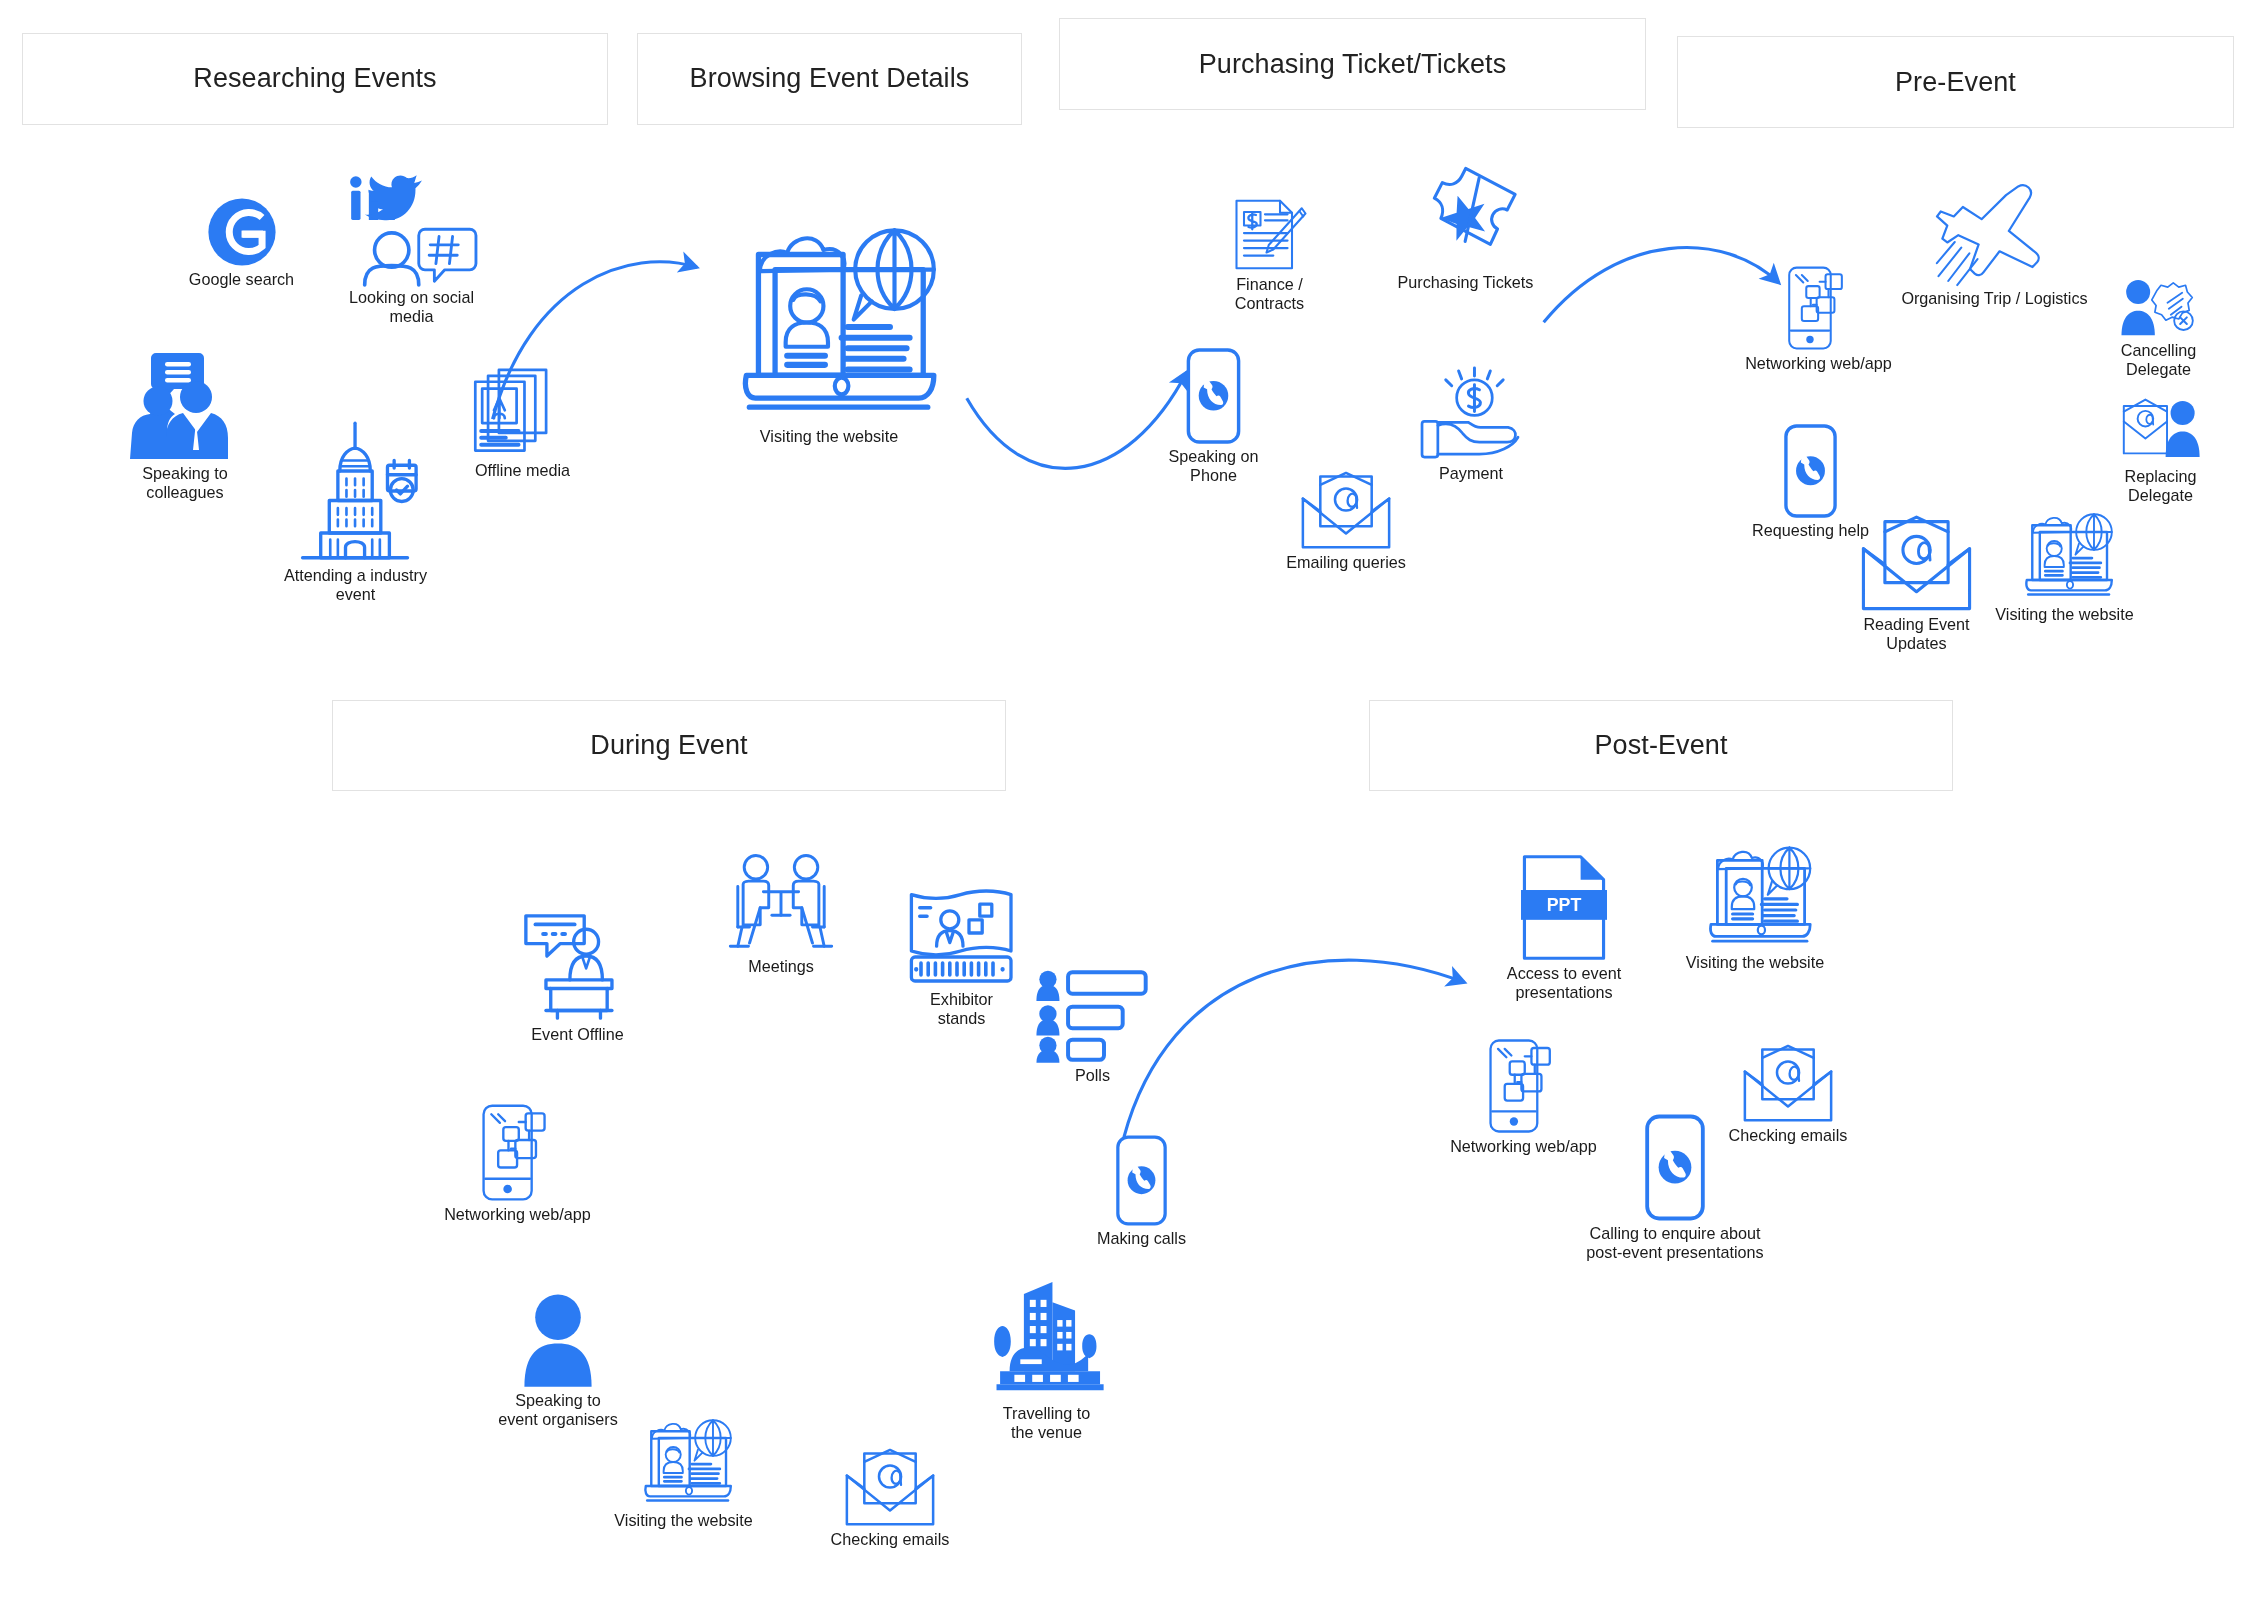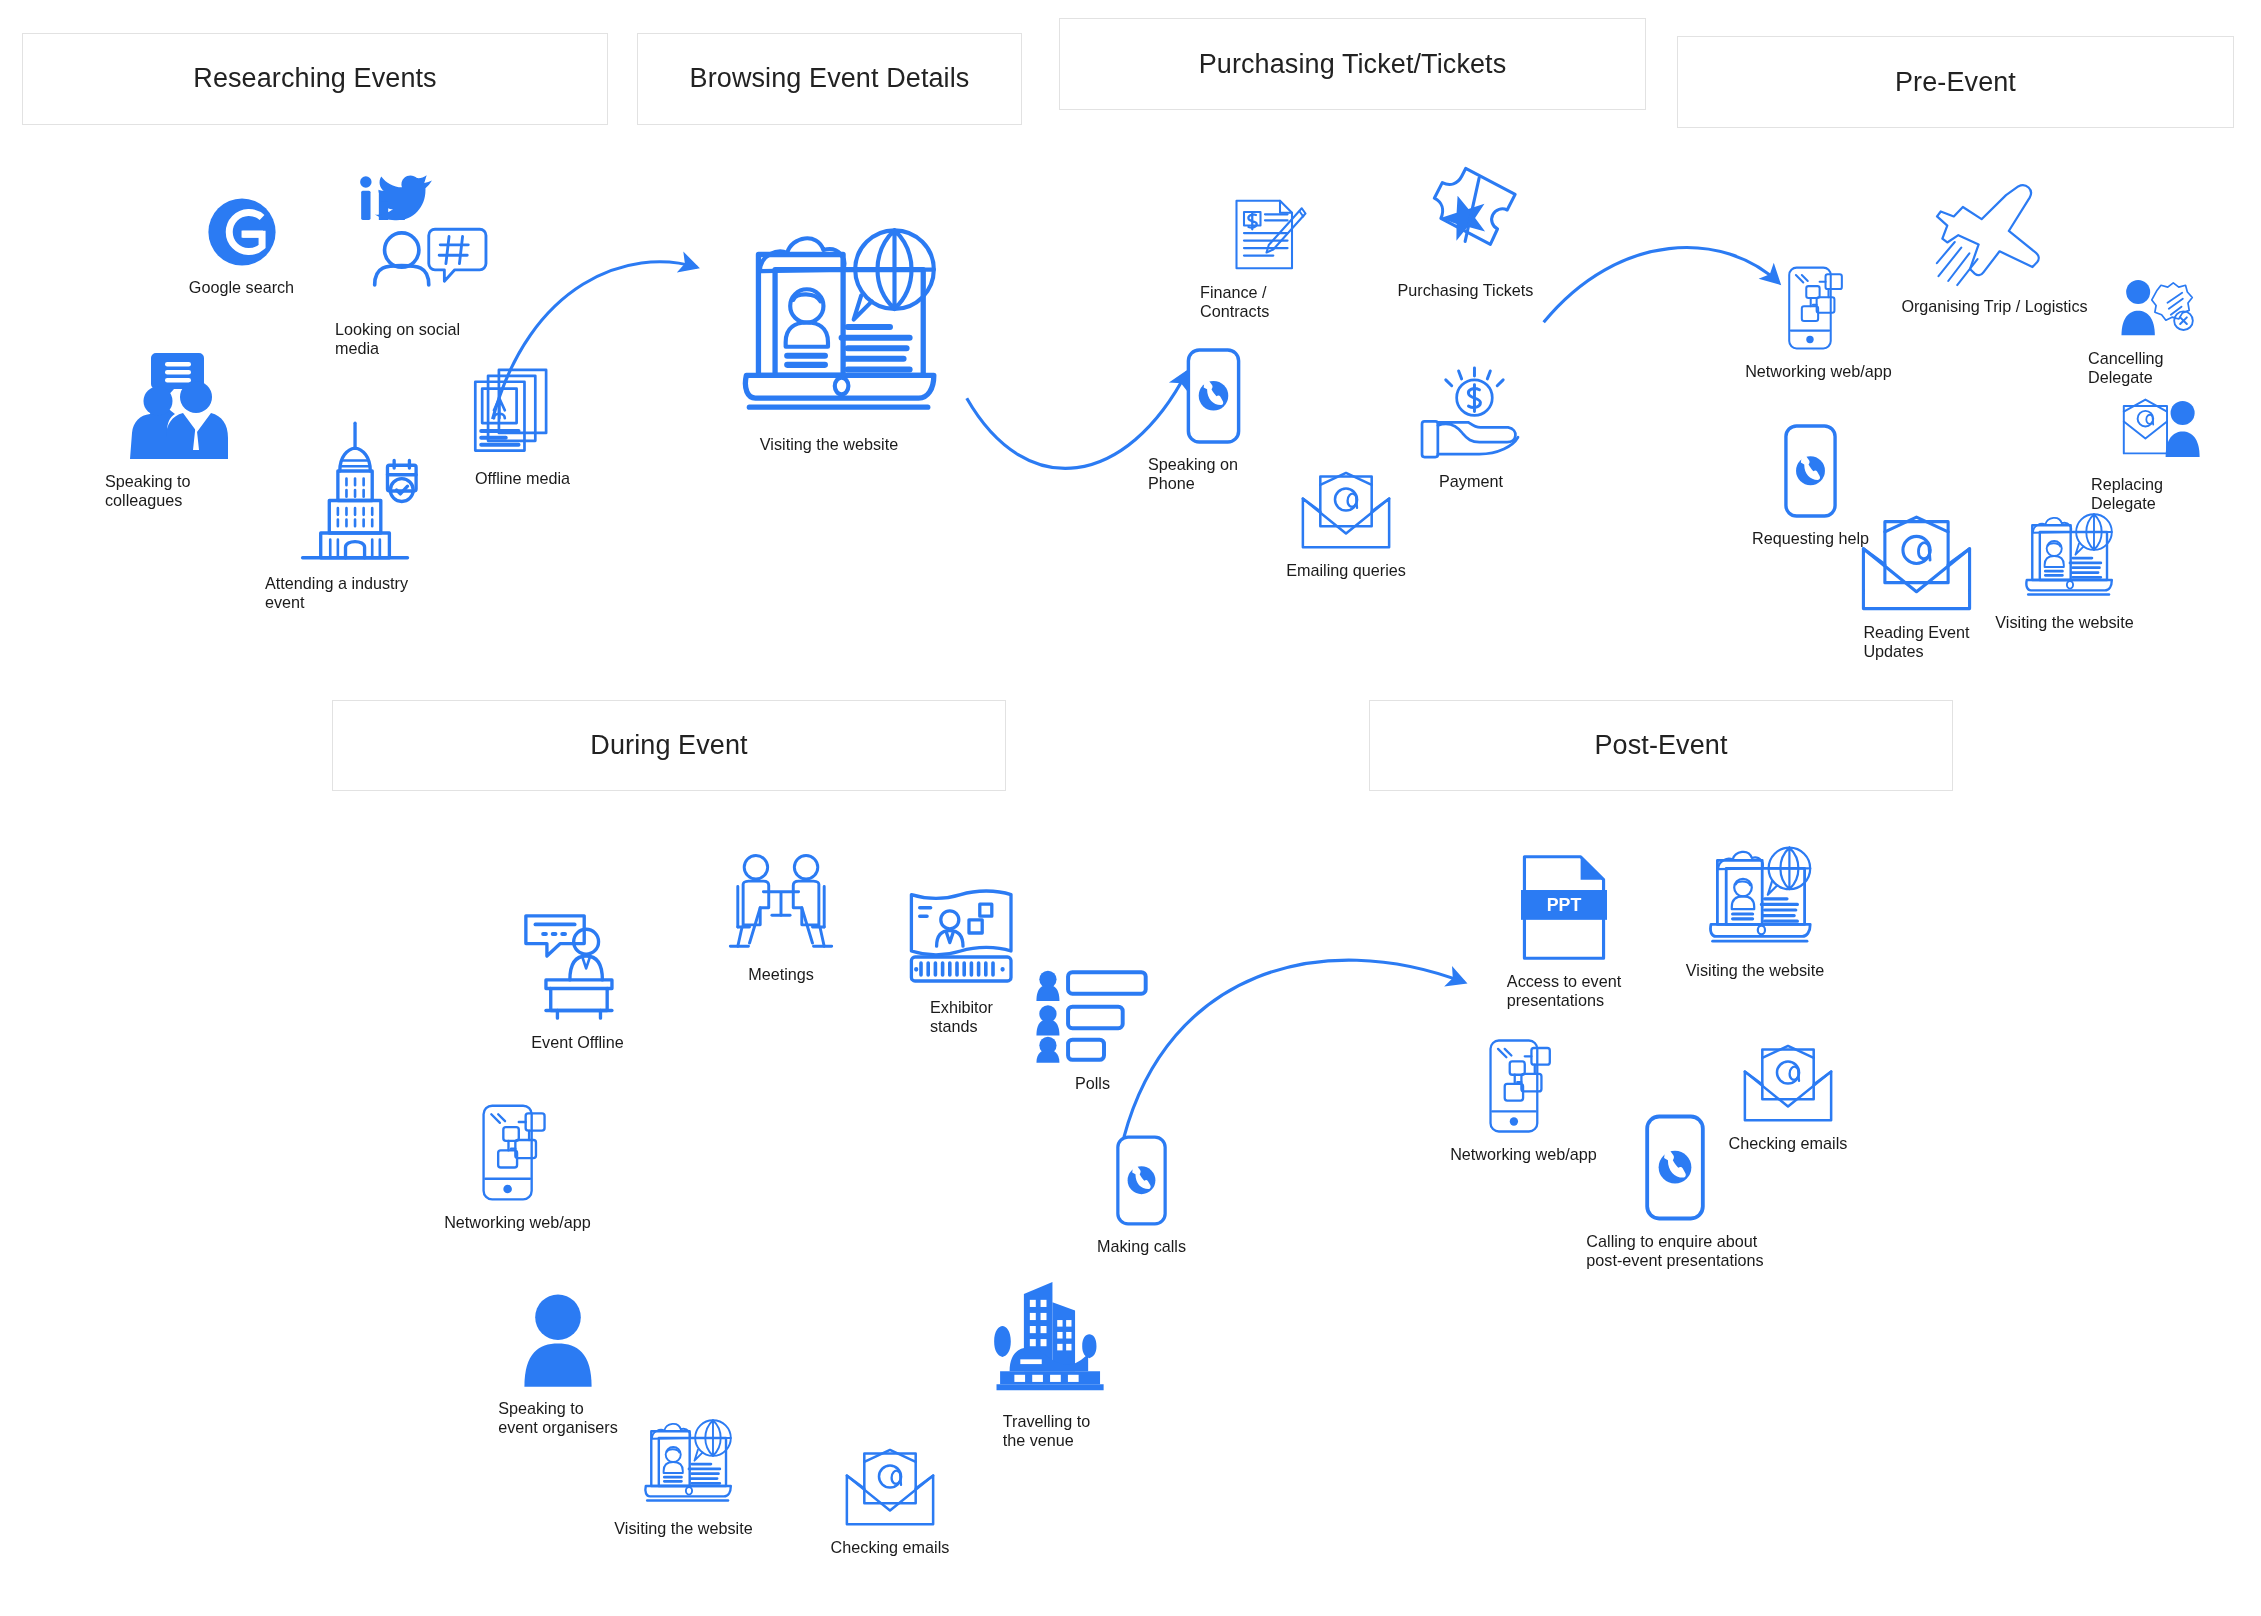--- a/index.html
+++ b/index.html
@@ -37,25 +37,25 @@
     display:flex;
     flex-direction:column;
     align-items:center;
     justify-content:flex-start;
   }
   .node .icon{
     display:block;
     line-height:0;
   }
   .node .node-label{
-    margin-top:11px;
+    margin-top:3px;
     font-size:16.2px;
     line-height:1.16;
     color:#1b1b1b;
-    text-align:left;
+    text-align:center;
     white-space:pre-line;
     font-weight:400;
   }
   
   .arrows{
     position:absolute;
     left:0;top:0;
     width:2261px;height:1616px;
     pointer-events:none;
   }
@@ -99,21 +99,21 @@
 
   <div id="nodes-layer">
       <div class="node" style="left: 181px; top: 197px; width: 121px;">
         <div class="icon"><svg width="70" height="70" viewBox="0 0 150 150" fill="none">
             <circle cx="75" cy="75" r="72" fill="#2b7bf3"></circle>
             <path d="M118 44 A42 42 0 1 0 118 106 L118 80 L76 80" fill="none" stroke="#ffffff" stroke-width="15" stroke-linecap="butt"></path>
             <rect x="74" y="72" width="46" height="15" fill="#ffffff"></rect>
           </svg></div>
         <div class="node-label">Google search</div>
       </div>
-      <div class="node" style="left: 335px; top: 173px; width: 173px; gap: 24px;">
+      <div class="node" style="left: 325px; top: 173px; width: 173px;">
         <div class="icon"><svg width="130" height="112" viewBox="0 0 250 215" fill="none">
             <rect x="8" y="34" width="18" height="56" rx="3" fill="#2b7bf3"></rect>
             <circle cx="17" cy="17" r="11" fill="#2b7bf3"></circle>
             <path d="M42 90 L42 34 L60 34 L60 42 C66 32 86 31 92 48 L92 90 L74 90 L74 54 C74 44 60 44 60 56 L60 90 Z" fill="#2b7bf3"></path>
             <path d="M200 18 C192 24 184 26 176 25 C168 17 154 16 145 24 C138 30 136 40 139 48 C118 47 100 37 88 21 C80 34 84 50 96 58 C90 58 85 56 81 54 C81 68 91 79 104 82 C99 83 94 83 89 82 C93 94 104 102 117 102 C104 112 88 117 72 115 C88 125 107 130 126 129 C168 129 197 96 197 55 C197 53 197 52 197 50 C203 45 209 38 213 31 C207 34 201 36 194 37 Z" transform="translate(-22,-10) scale(0.78)" fill="#2b7bf3"></path>
             <circle cx="86" cy="148" r="33" stroke="#2b7bf3" stroke-width="7" stroke-linecap="round" stroke-linejoin="round" fill="none"></circle>
             <path d="M34 215 C34 178 58 178 86 178 C114 178 138 178 138 215" stroke="#2b7bf3" stroke-width="7" stroke-linecap="round" stroke-linejoin="round" fill="none"></path>
             <path d="M150 108 h86 a12 12 0 0 1 12 12 v54 a12 12 0 0 1 -12 12 h-48 l-20 22 v-22 h-18 a12 12 0 0 1 -12 -12 v-54 a12 12 0 0 1 12 -12 Z" stroke="#2b7bf3" stroke-width="5.5" stroke-linecap="round" stroke-linejoin="round" fill="none"></path>
             <path d="M177 122 L171 174 M203 122 L197 174 M160 138 L214 138 M158 158 L212 158" stroke="#2b7bf3" stroke-width="5.5" stroke-linecap="round" stroke-linejoin="round" fill="none"></path>
           </svg></div>

